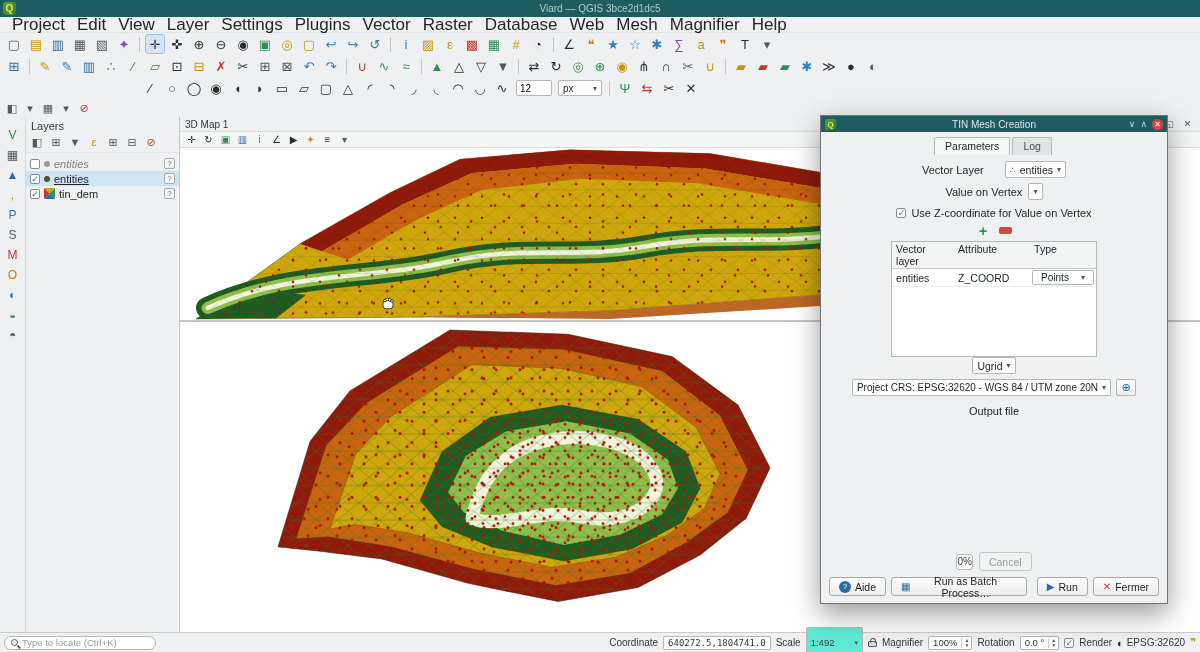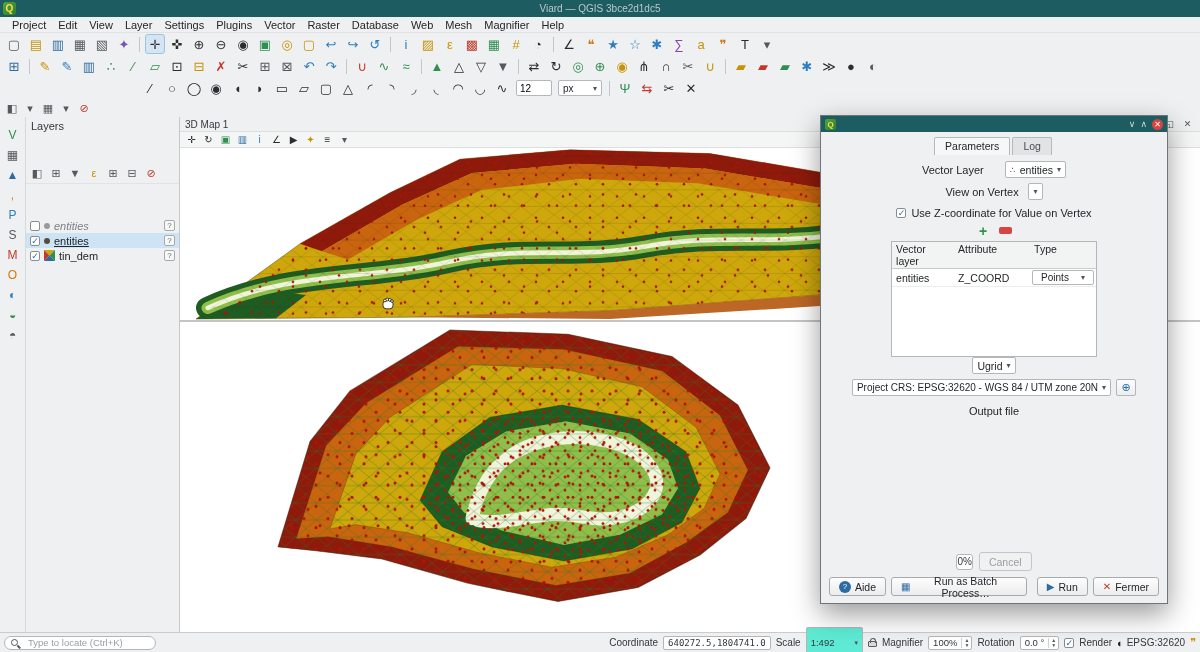--- a/index.html
+++ b/index.html
@@ -9,21 +9,21 @@
 
   
   .titlebar { height:17px; background:#1d5c61; display:flex; align-items:center; justify-content:center; position:relative; }
   .titlebar .win-title { color:#b8c9c9; font-size:10px; }
   .app-logo { position:absolute; left:3px; top:2px; width:13px; height:13px; border-radius:3px;
     background:linear-gradient(135deg,#57a33b,#2e7d32); color:#f7e14a; font-weight:bold; font-size:10px;
     display:flex; align-items:center; justify-content:center; }
 
   
   .menubar { height:16px; background:#eff0f1; border-bottom:1px solid #e2e3e4; display:flex; align-items:center; padding:0 6px; }
-  .menu-item { padding:0 6px; font-size:11px; color:#232629; cursor:default; }
+  .menu-item { padding:0 6px; font-size:17px; color:#232629; cursor:default; }
 
   
   .toolbars { background:#eff0f1; border-bottom:1px solid #c9cbcc; }
   .tbrow { display:flex; align-items:center; height:22px; padding:0 3px; }
   .tbrow.small { height:18px; }
   .tbtn { width:20px; height:20px; display:inline-flex; align-items:center; justify-content:center;
           font-size:13px; line-height:1; border-radius:3px; margin:0 1px; cursor:default; }
   .tbrow.small .tbtn, .layers-toolbar .tbtn { width:16px; height:16px; font-size:11px; }
   .map3d-toolbar .tbtn { width:15px; height:15px; font-size:10px; }
   .leftbar .tbtn { width:20px; height:18px; font-size:12px; }
@@ -31,21 +31,21 @@
   .tbsep { width:1px; height:15px; background:#c4c6c8; margin:0 4px; display:inline-block; }
   .tb-input { width:36px; height:16px; border:1px solid #b4b6b8; border-radius:2px; background:#fff; font-size:10px; padding:0 3px; margin:0 3px; font-family:inherit; }
   .combo-mini { display:flex; align-items:center; gap:3px; height:16px; border:1px solid #b4b6b8; border-radius:2px; background:#fff; font-size:10px; padding:0 4px; margin:0 3px; min-width:44px; }
   .combo-mini .arr { margin-left:auto; font-size:8px; color:#555; }
 
   
   .main { position:absolute; top:117px; left:0; right:0; bottom:20px; display:flex; }
   .leftbar { width:26px; background:#eff0f1; border-right:1px solid #d7d8d9; display:flex; flex-direction:column; align-items:center; padding-top:8px; }
   .leftbar .tbtn { margin:1px 0; }
 
-  .layers-panel { width:154px; background:#eff0f1; border-right:1px solid #c5c7c8; display:flex; flex-direction:column;gap:31px; }
+  .layers-panel { width:154px; background:#eff0f1; border-right:1px solid #c5c7c8; display:flex; flex-direction:column; }
   .panel-title { font-size:11px; color:#33383b; padding:3px 5px 1px 5px; }
   .layers-toolbar { display:flex; align-items:center; gap:1px; padding:1px 2px 2px 2px; border-bottom:1px solid #e2e3e4; }
   .layer-tree { padding-top:3px; }
   .layer-row { display:flex; align-items:center; gap:4px; height:15px; padding:0 4px; font-size:11px; }
   .layer-row.selected { background:#cde4f5; }
   .chk { width:10px; height:10px; border:1px solid #8a8d8f; background:#fff; border-radius:2px; display:inline-flex; align-items:center; justify-content:center; font-size:9px; color:#2d6ca2; flex:none; }
   .layer-label { white-space:nowrap; overflow:hidden; }
   .layer-label.muted { font-style:italic; color:#7c8184; }
   .layer-label.editing { text-decoration:underline; }
   .layer-dot { width:6px; height:6px; border-radius:50%; background:#5a4a3a; flex:none; }
@@ -102,21 +102,21 @@
   .btn { height:19px; padding:0 9px; border:1px solid #a8abad; border-radius:3px; background:linear-gradient(#fdfdfd,#ececed); font-size:10.5px; display:inline-flex; align-items:center; gap:4px; color:#232629; }
   .btn.disabled { color:#9aa0a3; background:#f0f1f1; border-color:#c4c6c8; }
   .btn-row { display:flex; align-items:center; gap:5px; }
   .ic-round { width:12px; height:12px; border-radius:50%; background:#2d6ca2; color:#fff; font-size:8px; display:inline-flex; align-items:center; justify-content:center; }
   .ic-red { color:#c0392b; font-size:10px; }
   .ic-blue { color:#2d6ca2; font-size:10px; }
 
   
   .statusbar { position:absolute; left:0; right:0; bottom:0; height:20px; background:#eff0f1; border-top:1px solid #c9cbcc;
                display:flex; align-items:center; padding:0 4px; gap:5px; font-size:10px; color:#33383b; }
-  .locator { width:152px; height:14px; border:1px solid #b4b6b8; border-radius:7px; background:#fff; display:flex; align-items:center; gap:10px; padding:0 6px; }
+  .locator { width:152px; height:14px; border:1px solid #b4b6b8; border-radius:7px; background:#fff; display:flex; align-items:center; gap:4px; padding:0 6px; }
   .locator input { border:none; outline:none; flex:1; font-size:9.5px; font-family:inherit; background:transparent; color:#232629; min-width:0; }
   .locator input::placeholder { color:#9aa0a3; }
   .mag { width:7px; height:7px; border:1.5px solid #555; border-radius:50%; position:relative; flex:none; }
   .mag::after { content:''; position:absolute; width:4px; height:1.5px; background:#555; transform:rotate(45deg); left:5px; top:6px; }
   .sb-box { height:14px; background:#fff; border:1px solid #b4b6b8; border-radius:2px; display:flex; align-items:center; padding:0 4px; font-size:9px; font-family:"DejaVu Sans Mono",monospace; }
   .sb-combo { height:32px; background:#5eead4; border:1px solid #b4b6b8; border-radius:2px; display:flex; align-items:center; gap:20px; padding:0 4px; font-size:9.5px; }
   .sb-combo .arr { font-size:7px; color:#555; }
   .spin { height:14px; background:#fff; border:1px solid #b4b6b8; border-radius:2px; display:flex; align-items:center; font-size:9.5px; }
   .spin .spinval { padding:0 4px; }
   .spin .spinarrows { display:flex; flex-direction:column; justify-content:center; border-left:1px solid #d0d2d3; padding:0 2px; }
@@ -448,20 +448,21 @@
             </g>
           </g>
         </svg>
       </div>
     </div>
   </div>
 
   <div class="dialog">
     <div class="dialog-titlebar">
       <span class="dlg-logo">Q</span>
+      <span class="dlg-title">TIN Mesh Creation</span>
       <span class="dlg-win-btns">
         <span>∨</span>
         <span>∧</span>
         <span class="dlg-close">✕</span>
       </span>
     </div>
     <div class="dialog-body">
       <div class="tabs">
         <span class="tab active">Parameters</span>
         <span class="tab">Log</span>
@@ -472,21 +473,21 @@
       <div class="dlg-row">
         <span class="dlg-rowlabel">Vector Layer</span>
         <div class="combo">
           <span class="pt-symbol">∴</span>
           <span class="val">entities</span>
           <span class="arr">▾</span>
         </div>
       </div>
 
       <div class="dlg-row">
-        <span class="dlg-rowlabel">View on Vertex</span>
+        <span class="dlg-rowlabel">Value on Vertex</span>
         <div class="combo">
           <span class="arr">▾</span>
         </div>
       </div>
 
       <label class="chk-row">
         <span class="chk">
             <span>✓</span>
           </span>
         <span>Use Z-coordinate for Value on Vertex</span>

